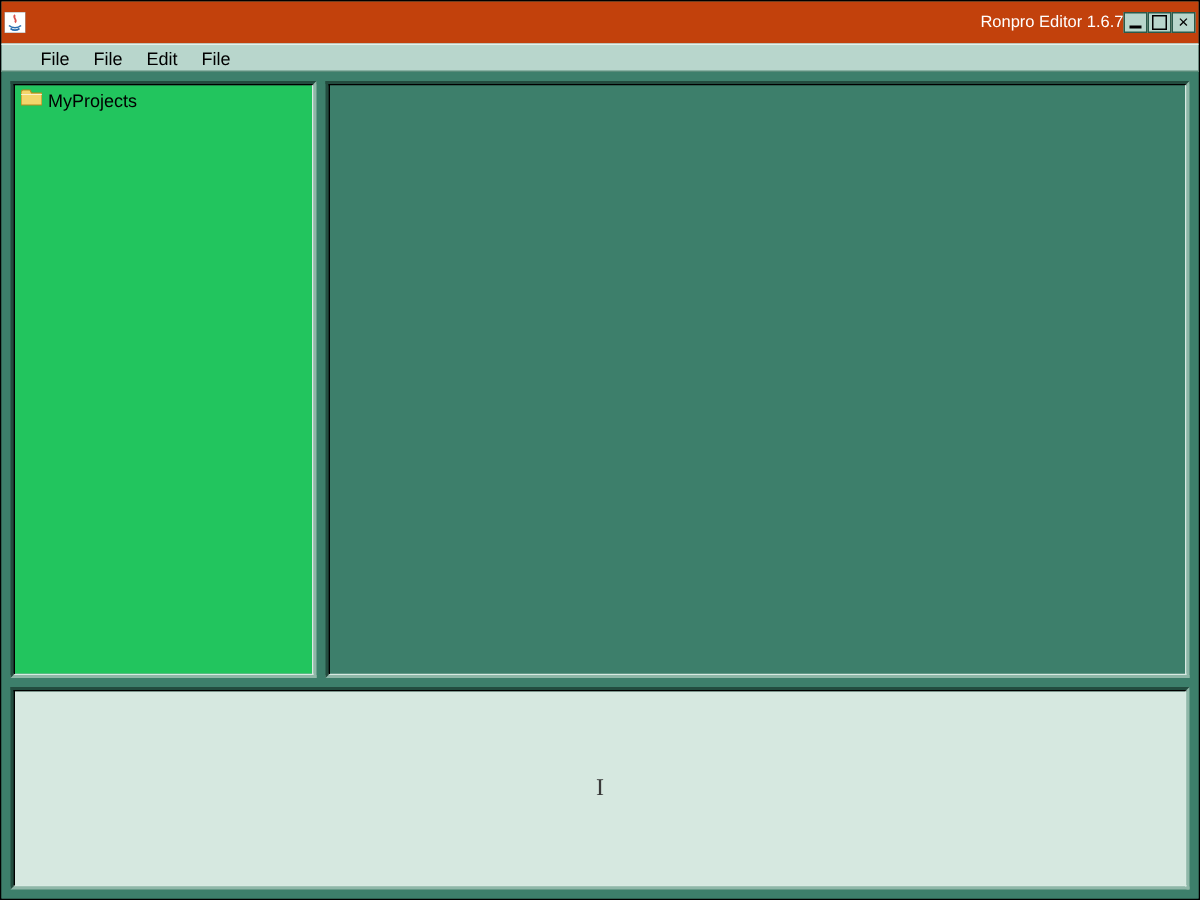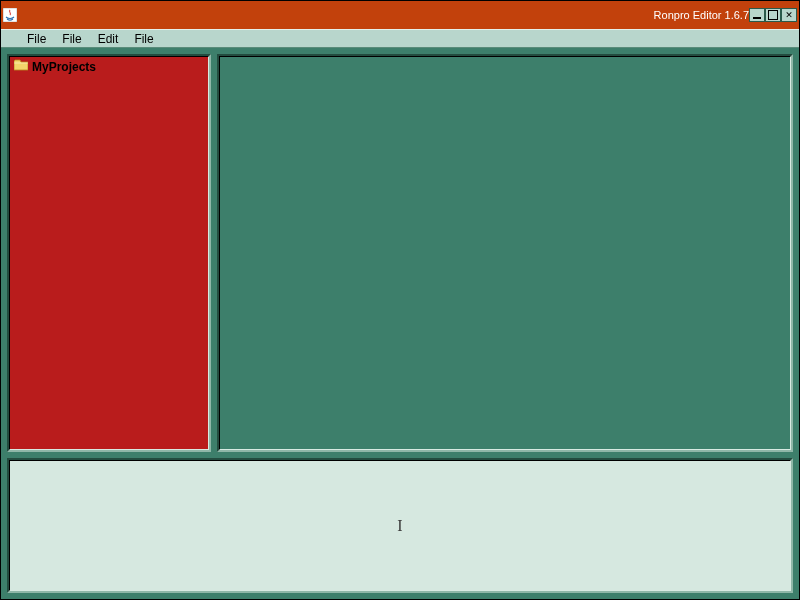--- a/index.html
+++ b/index.html
@@ -99,22 +99,21 @@
     border: 1px solid;
     border-color: #000 #d8eae2 #d8eae2 #000;
   }
 
   .tree-panel {
     width: 204px;
     height: 100%;
   }
   .tree-panel .panel-content {
     width: 100%; height: 100%;
-    background: #b91c1c;
-    font-weight: bold;
+    background: #22c55e;
   }
   .tree-row {
     display: flex;
     align-items: center;
     padding: 2px 4px;
     gap: 4px;
     color: #000;
   }
   .folder-icon {
     display: inline-block;

